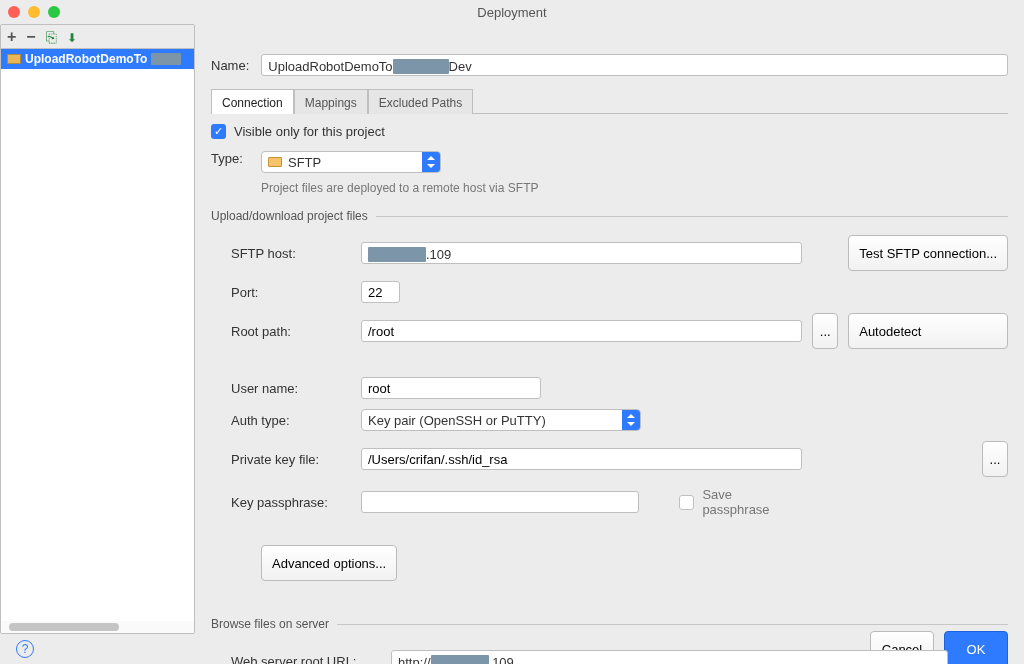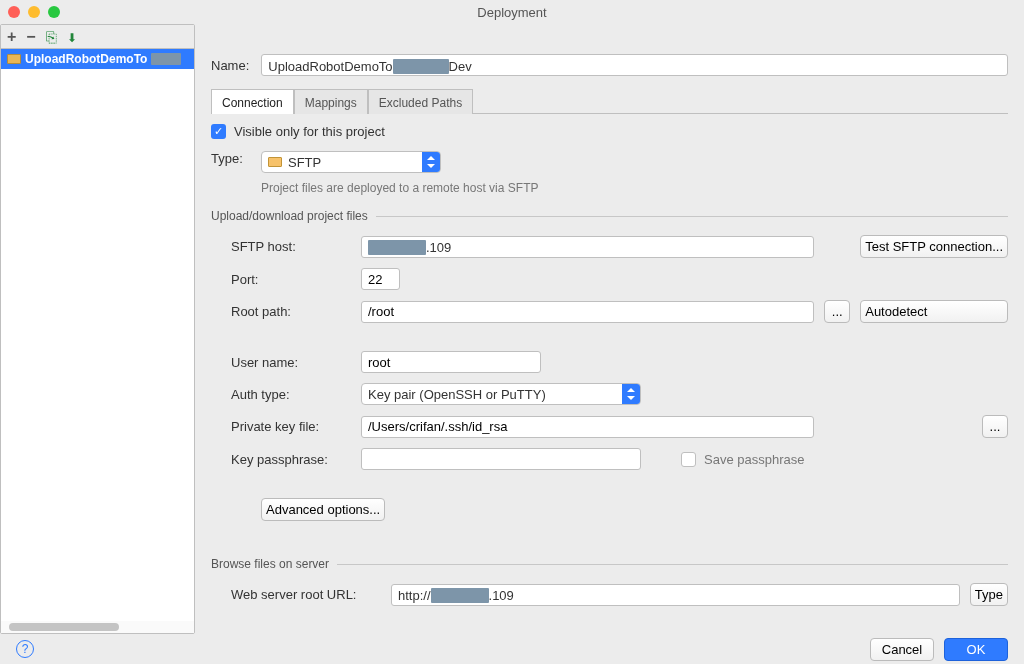--- a/index.html
+++ b/index.html
@@ -133,21 +133,21 @@
   border-top:1px solid #c7c7c7;
   padding-top:12px;
   margin-bottom:10px;
 }
 fieldset legend { padding-right:8px; color:#555; font-size:12px; }
 .form-grid { display:grid; grid-template-columns: 120px 1fr auto auto; gap:10px 10px; align-items:center; padding: 0 0 0 20px; }
 .form-grid .label { white-space:nowrap; }
 .form-grid .input-cell { display:flex; align-items:center; gap:8px; }
 .small-input { width:39px; }
 .btn {
-  height:23px; padding:0 4px; border:1px solid #bbb; border-radius:4px; background:linear-gradient(#fff,#f1f1f1); cursor:pointer; font-size:13px; display:inline-flex; align-items:center;
+  height:36px; padding:0 10px; border:1px solid #bbb; border-radius:4px; background:linear-gradient(#fff,#f1f1f1); cursor:pointer; font-size:13px; display:inline-flex; align-items:center;
 }
 .btn.primary { background:#2f7bff; color:#fff; border-color:#1d62db; }
 .ellipsis-btn { width:26px; justify-content:center; }
 .gap-row { height:8px; }
 .footer {
   height:30px;
   display:flex;
   align-items:center;
   padding:0 16px;
   gap:10px;

